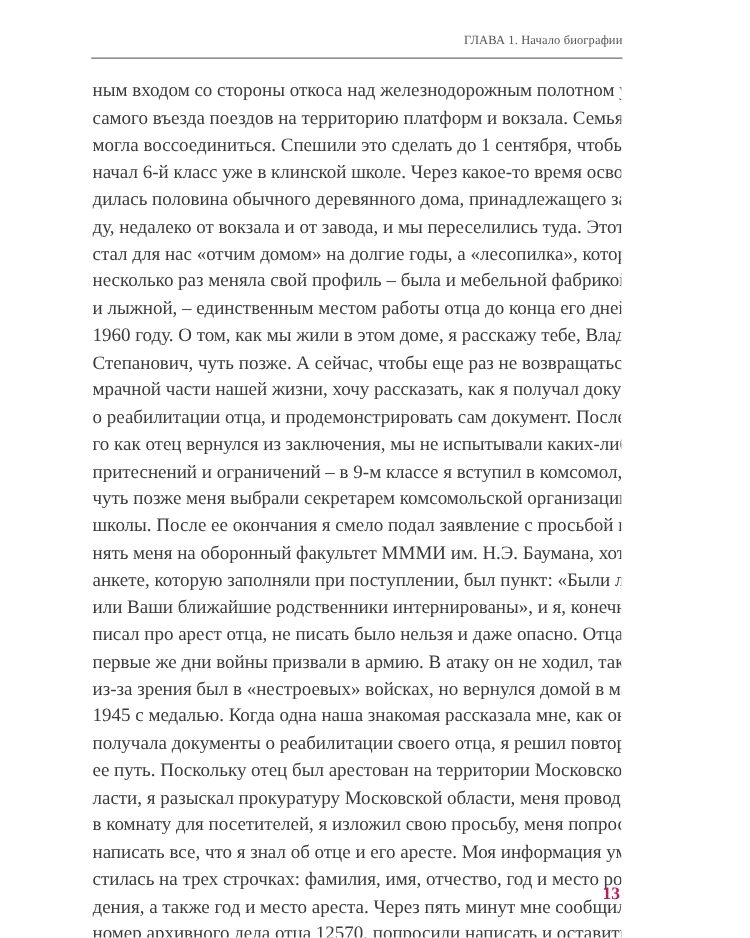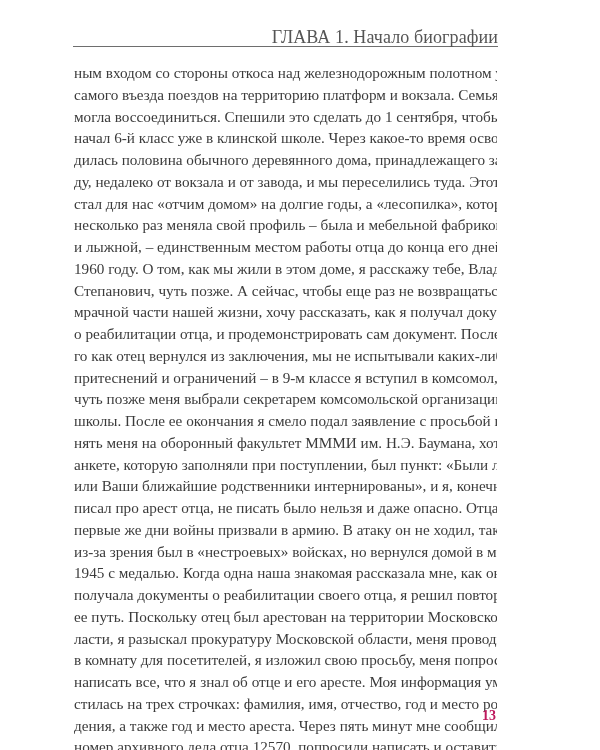--- a/index.html
+++ b/index.html
@@ -6,21 +6,21 @@
   body {
     width: 600px; height: 750px; background: #ffffff; position: relative; overflow: hidden;
     font-family: "Liberation Serif", "DejaVu Serif", serif; color: #3b3b3b;
   }
   .page { position: absolute; left: 0; top: 0; width: 600px; height: 750px; }
   .running-head {
     position: absolute; left: 73px; top: 26px; width: 425px; height: 20px;
     border-bottom: 1px solid #6e6e6e;
   }
   .running-head-text {
-    position: absolute; right: 0; top: 1px; font-size: 18px; color: #555;
+    position: absolute; right: 0; top: 1px; font-size: 10px; color: #555;
     letter-spacing: 0.1px; white-space: nowrap; font-family: Liberation Serif, serif;
   }
   .body-text { position: absolute; left: 74px; top: 62px; width: 423px; }
   .line {
     display: block; height: 21.75px; line-height: 21.75px; font-size: 15.2px;
     white-space: nowrap; text-align: justify; text-align-last: justify; overflow: hidden;
   }
   .page-number {
     position: absolute; right: 104px; top: 708px; font-size: 14px; color: #be185d; font-weight: bold;
   }

